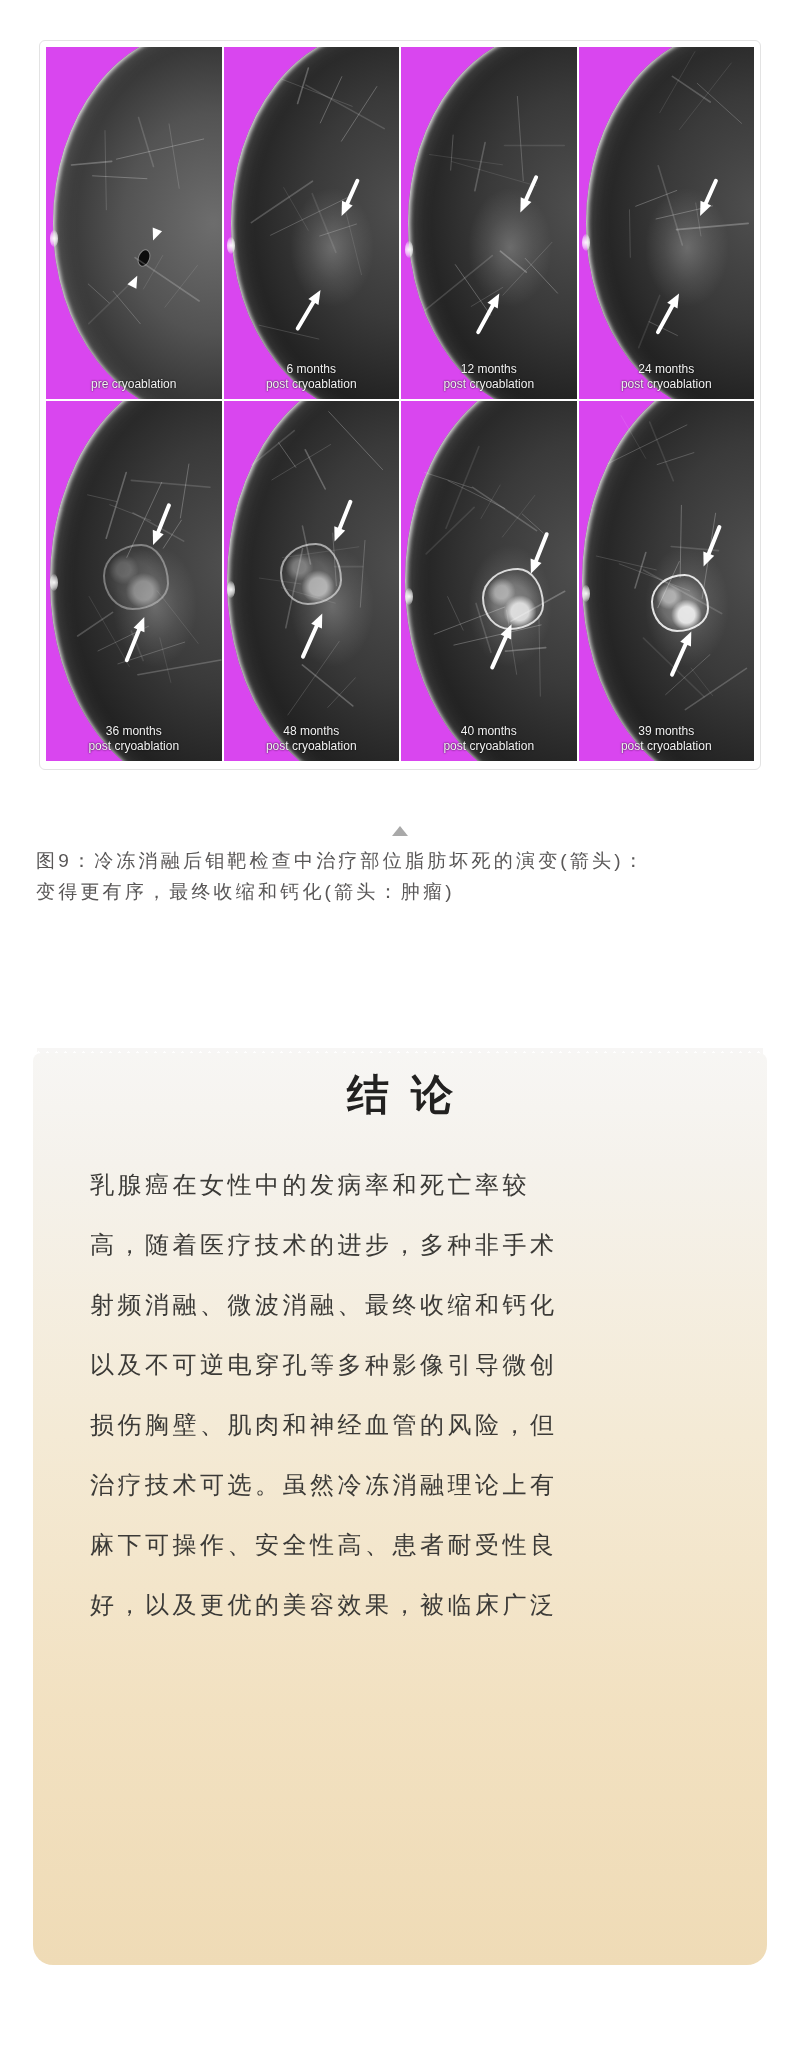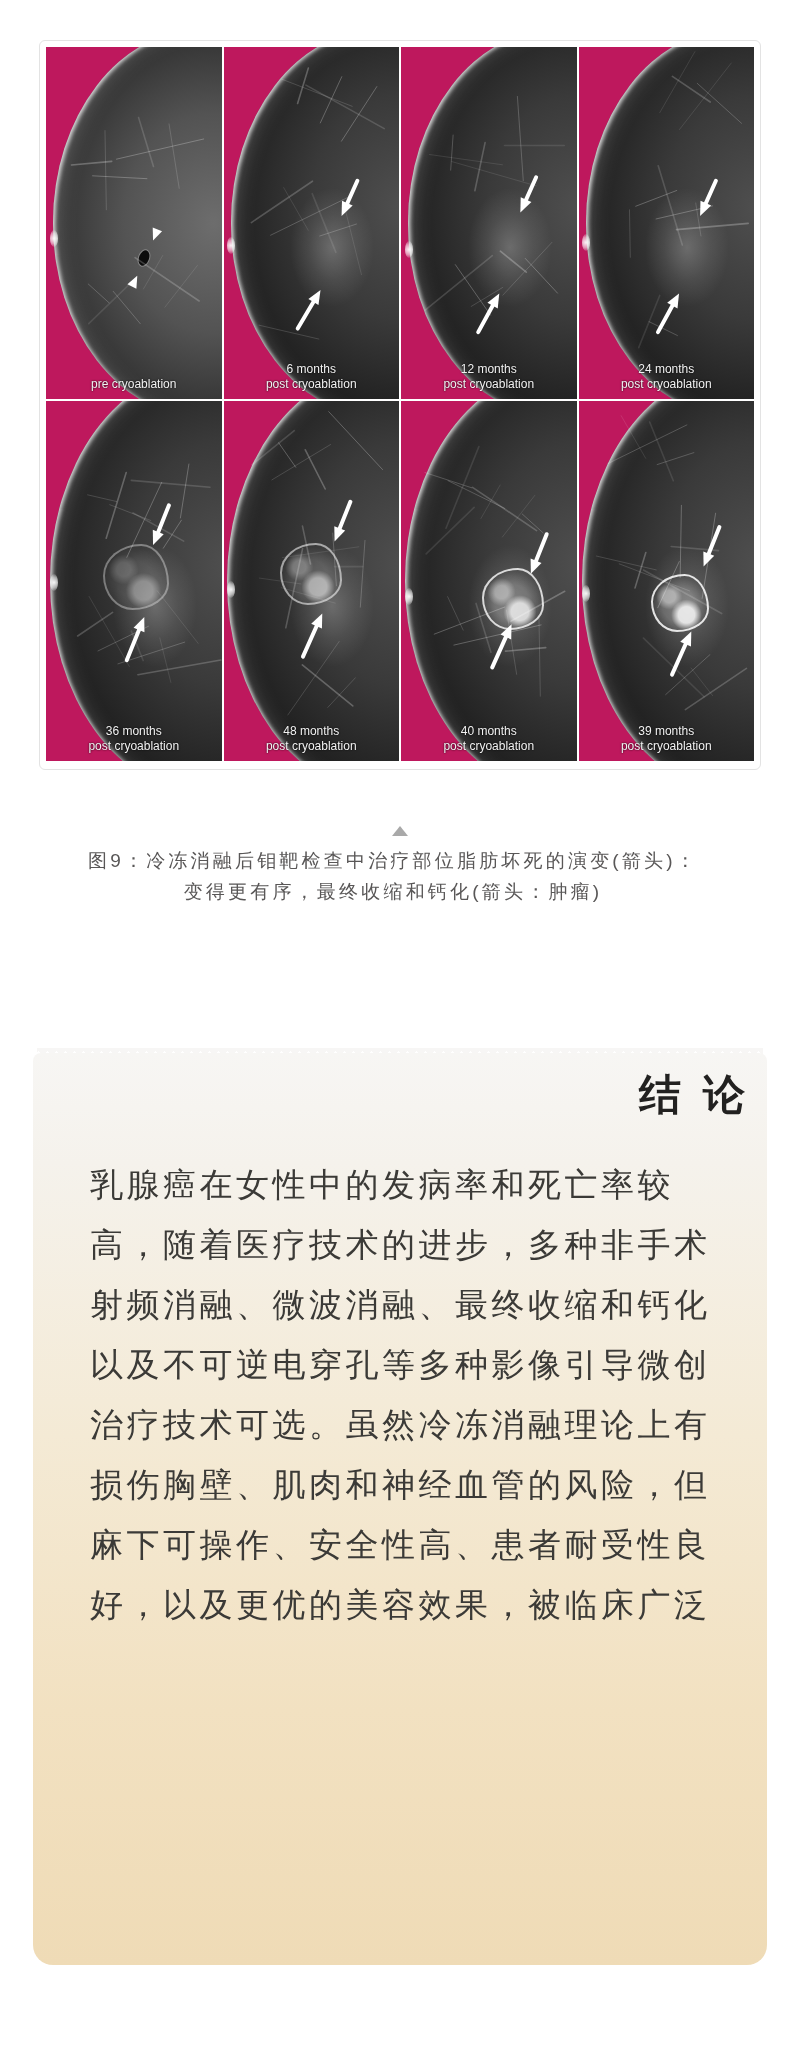--- a/index.html
+++ b/index.html
@@ -15,21 +15,21 @@
     background:#ffffff; border:1px solid #e3e3e3; border-radius:6px;
     padding:6px;
   }
   .figure-grid {
     display:grid; width:100%; height:100%;
     grid-template-columns:repeat(4,1fr);
     grid-template-rows:352px 360px;
     gap:2px; background:#ffffff;
   }
   .panel {
-    position:relative; background:#be185d; overflow:hidden;
+    position:relative; background:#d946ef; overflow:hidden;
   }
   .breast {
     position:absolute; left:4%; top:-5%; width:170%; height:110%;
     border-radius:50%;
     background:radial-gradient(ellipse at 58% 46%, #4f4f4f 0%, #3a3a3a 38%, #232323 66%, #0d0d0d 90%);
     box-shadow:
       inset 3px 1px 4px -1px rgba(255,255,255,0.85),
       inset 10px 2px 22px -8px rgba(255,255,255,0.30);
   }
   .panel.fatty .breast {
@@ -69,48 +69,48 @@
   
   .caption-marker {
     position:absolute; left:0; right:0; top:822px; text-align:center;
   }
   .caption-marker .tri {
     display:inline-block; width:0; height:0;
     border-left:8px solid transparent; border-right:8px solid transparent;
     border-bottom:10px solid #a9a9a9;
   }
   .caption {
-    position:absolute; left:36px; right:50px; top:845px; text-align:center;
+    position:absolute; left:36px; right:50px; top:845px; 
     color:#595757; font-size:19px; line-height:31px; letter-spacing:3.2px;
   }
 
   
   .conclusion-card {
     position:absolute; left:33px; top:1053px; width:734px; height:912px;
     border-radius:8px 8px 20px 20px;
     background:linear-gradient(180deg,
       #f7f6f4 0%, #f5f2ec 12%, #f4ead5 42%, #f2e1c1 72%, #efdbb6 100%);
   }
   .conclusion-card::before {
     content:""; position:absolute; top:-5px; left:4px; right:4px; height:6px;
     background:
       linear-gradient(135deg, #f7f6f4 3px, transparent 0) 0 0,
       linear-gradient(45deg,  transparent 3px, #f7f6f4 0) 0 0;
     background-size:9px 6px; background-repeat:repeat-x;
     opacity:0.9;
   }
   .conclusion-title {
-    margin-top:14px; text-align:right;
+    margin-top:14px; text-align:center;
     font-family:"Liberation Serif","DejaVu Serif",serif; font-weight:700;
     font-size:42px; line-height:56px; color:#222120;
     letter-spacing:22px; text-indent:22px;
   }
   .conclusion-body {
     margin:32px 83px 0 57px; width:622px;
-    font-size:33px; line-height:60px; letter-spacing:3.5px; color:#3b3a37;
+    font-size:24px; line-height:60px; letter-spacing:3.5px; color:#3b3a37;
   }
   .body-line { white-space:nowrap; }
 </style>
 </head>
 <body>
 
 <div class="figure-card">
   <div class="figure-grid" id="figure-grid">
       <div class="panel fatty">
         <div class="breast"></div>
@@ -364,18 +364,18 @@
   <div>变得更有序，最终收缩和钙化(箭头：肿瘤)</div>
 </div>
 
 <div class="conclusion-card">
   <div class="conclusion-title">结论</div>
   <div class="conclusion-body">
     <div class="body-line">乳腺癌在女性中的发病率和死亡率较</div>
     <div class="body-line">高，随着医疗技术的进步，多种非手术</div>
     <div class="body-line">射频消融、微波消融、最终收缩和钙化</div>
     <div class="body-line">以及不可逆电穿孔等多种影像引导微创</div>
+    <div class="body-line">损伤胸壁、肌肉和神经血管的风险，但</div>
     <div class="body-line">治疗技术可选。虽然冷冻消融理论上有</div>
-    <div class="body-line">损伤胸壁、肌肉和神经血管的风险，但</div>
     <div class="body-line">麻下可操作、安全性高、患者耐受性良</div>
     <div class="body-line">好，以及更优的美容效果，被临床广泛</div>
   </div>
 </div>
 
 </body></html>

